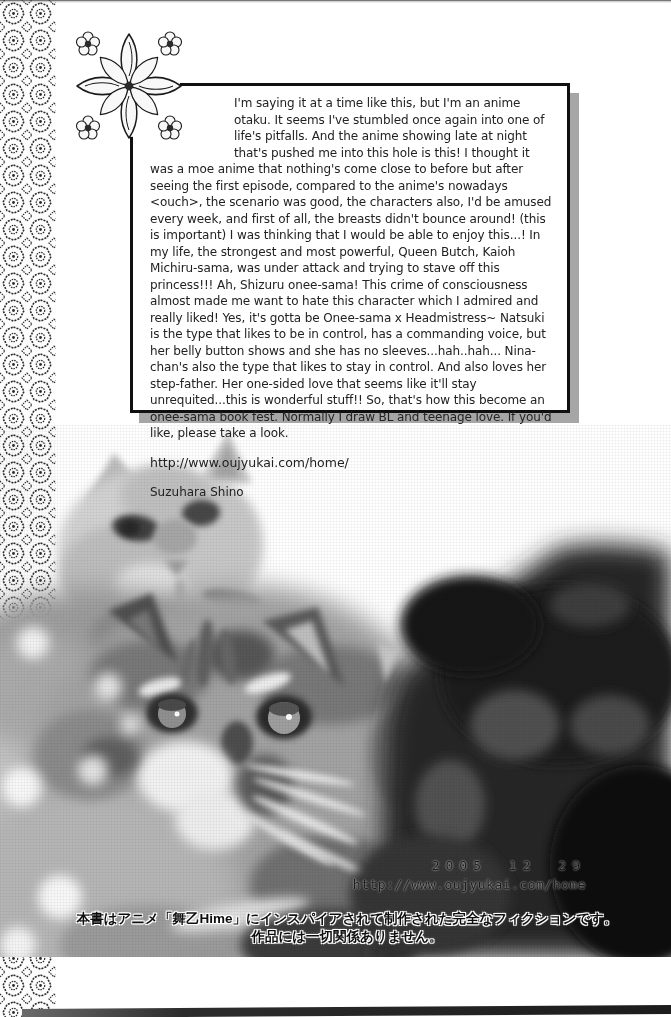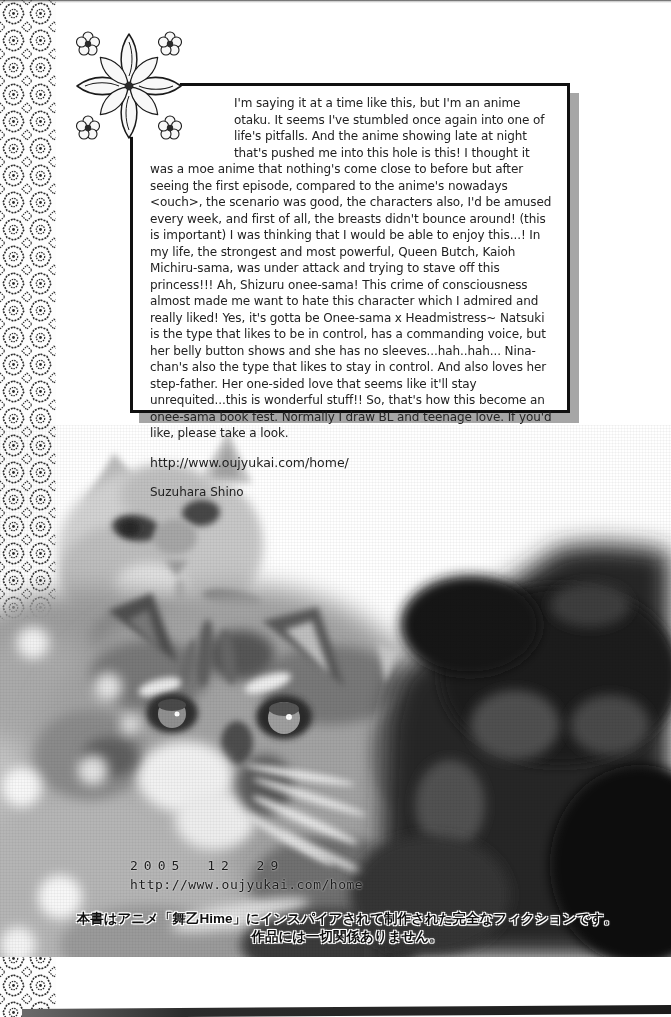--- a/index.html
+++ b/index.html
@@ -36,21 +36,21 @@
   
   .cat-illustration{position:absolute;left:0;top:425px;z-index:3;}
   .halftone-texture{
     position:absolute;left:0;top:425px;width:671px;height:532px;z-index:5;pointer-events:none;
     background-image:
       repeating-linear-gradient(0deg,rgba(0,0,0,.035) 0 1px,rgba(255,255,255,0) 1px 3px),
       repeating-linear-gradient(90deg,rgba(0,0,0,.03) 0 1px,rgba(255,255,255,0) 1px 3px);
   }
   
   .colophon{
-    position:absolute;left:130px;top:858px;width:456px;z-index:6;text-align:left;
+    position:absolute;left:130px;top:858px;width:456px;z-index:6;text-align:right;
     font-family:"DejaVu Sans Mono",monospace;color:#1b1b1b;
     text-shadow:0 0 2px rgba(255,255,255,.9);
   }
   .publication-date{font-size:13px;letter-spacing:6px;word-spacing:8px;margin-bottom:3px;}
   .website-url,.contact-email{font-size:13px;line-height:17px;letter-spacing:.5px;}
   .disclaimer{
     position:absolute;left:18px;top:910px;width:658px;z-index:6;text-align:center;
     font-family:"Liberation Sans","DejaVu Sans",sans-serif;font-weight:bold;
     font-size:13.5px;line-height:17.5px;color:#0e0e0e;
     text-shadow:1px 1px 0 #fff,-1px -1px 0 #fff,1px -1px 0 #fff,-1px 1px 0 #fff,0 0 3px #fff;

